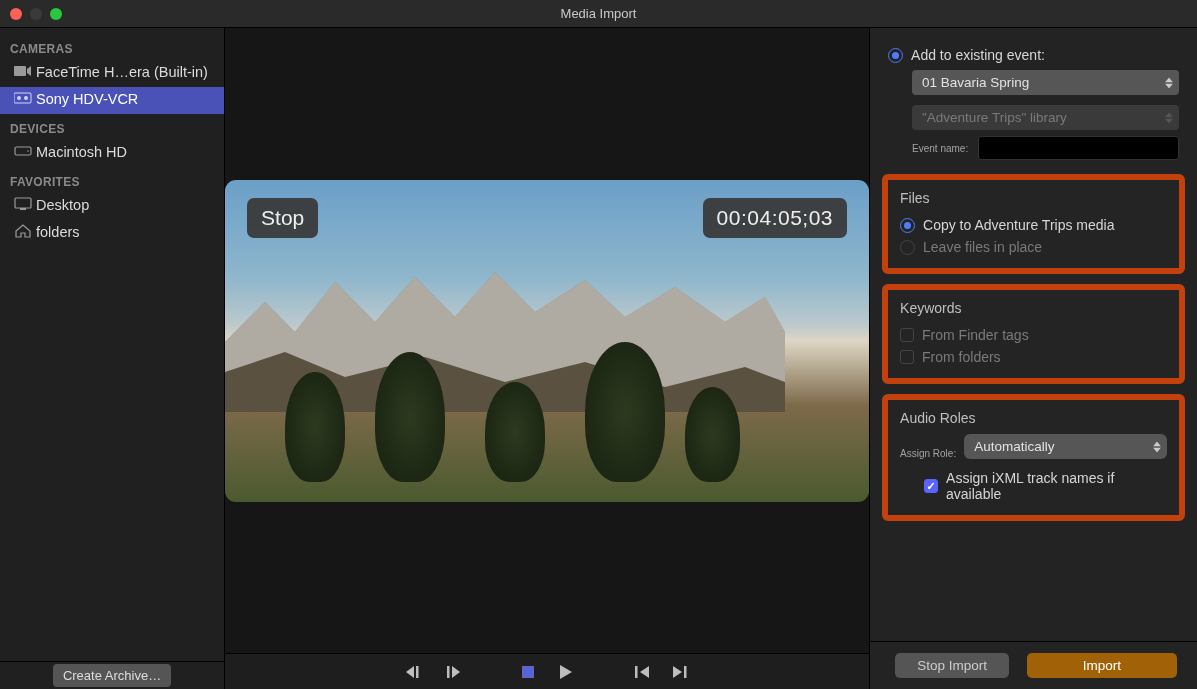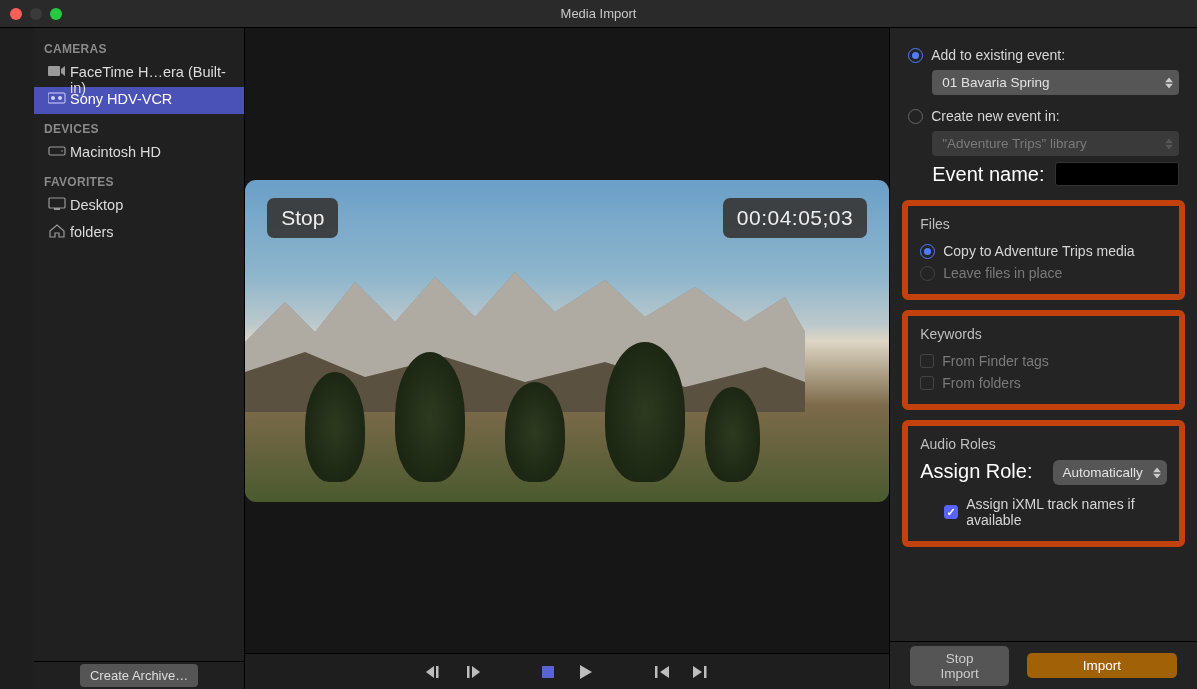--- a/index.html
+++ b/index.html
@@ -6,21 +6,21 @@
   html, body { width: 1197px; height: 689px; background: #1e1e1e; color: #d9d9d9; overflow: hidden; }
   
   .titlebar { height: 28px; background: #2a2a2a; display: flex; align-items: center; position: relative; border-bottom: 1px solid #000; }
   .traffic-lights { display: flex; gap: 8px; padding-left: 10px; }
   .tl { width: 12px; height: 12px; border-radius: 50%; }
   .tl.close { background: #ff5f57; }
   .tl.min { background: #3a3a3a; }
   .tl.max { background: #28c840; }
   .title { position: absolute; left: 0; right: 0; text-align: center; font-size: 13px; color: #c8c8c8; pointer-events: none; }
 
-  .main { display: flex; height: calc(689px - 28px); margin-left: 34px; }
+  .main { display: flex; height: calc(689px - 28px); }
 
   .sidebar { width: 247px; background: #202020; border-right: 1px solid #000; display: flex; flex-direction: column; }
   .sb-content { flex: 1; overflow: hidden; padding-top: 6px;}
   .sb-header { font-size: 12px; font-weight: 600; color: #8a8a8a; padding: 8px 10px 4px 10px; letter-spacing: 0.3px; }
   .sb-item { display: flex; align-items: flex-start; gap: 4px; padding: 4px 10px 4px 14px; font-size: 14.5px; color: #dcdcdc; height: 27px; }
   .sb-item.selected { background: #4a52b8; color: #fff; }
   .sb-icon { width: 18px; height: 14px; display:inline-flex; align-items:center; justify-content:center; color:#9a9a9a; }
   .sb-item.selected .sb-icon { color:#d0d3ff; }
   .sb-footer { height: 28px; border-top: 1px solid #000; display:flex; align-items:center; justify-content:center; }
   .btn-archive { background:#555; color:#ddd; font-size:13px; padding:4px 10px; border-radius:4px; border:none; cursor:pointer; }
@@ -51,21 +51,21 @@
   .radio.disabled { border-color:#444; }
   .checkbox { width:14px; height:14px; border-radius:3px; border:1.5px solid #666; display:inline-flex; align-items:center; justify-content:center; flex-shrink:0;}
   .checkbox.on { background:#5a63ff; border-color:#5a63ff; }
   .checkbox.on::after { content:"✓"; color:#fff; font-size:11px; line-height:1; font-weight:bold;}
   .select { background:#565656; color:#e2e2e2; border:none; border-radius:4px; font-size:13.5px; padding:4px 22px 4px 10px; height:25px; position:relative; display:flex; align-items:center;}
   .select.disabled { background:#3a3a3a; color:#7a7a7a; }
   .select .caret { position:absolute; right:6px; top:50%; transform:translateY(-50%); display:flex; flex-direction:column; gap:1px;}
   .caret svg { display:block;}
   .field-row { display:flex; align-items:center; gap:10px; margin:6px 0 0 24px;}
   .input-dark { background:#000; border:1px solid #333; height:24px; flex:1; border-radius:3px;}
-  .lbl { font-size:20px; color:#ffffff; }
+  .lbl { font-size:10px; color:#a3a3a3; }
   .dim { color:#7a7a7a; }
 
   .right-footer { height:48px; border-top:1px solid #000; display:flex; align-items:center; justify-content:flex-end; gap:18px; padding:0 20px;}
   .btn { font-size:13.5px; padding:5px 22px; border-radius:5px; border:none; cursor:pointer;}
   .btn.secondary { background:#555; color:#ccc; }
   .btn.primary { background:#a16207; color:#fff; min-width:150px;}
   
   .top-opts { padding: 4px 10px 4px 10px;}
 </style>
 </head>
@@ -214,24 +214,20 @@
             <span class="caret">
               <svg width="8" height="5">
                   <path d="M0 5 L4 0 L8 5 Z" fill="#ccc"></path>
                 </svg>
               <svg width="8" height="5">
                   <path d="M0 0 L4 5 L8 0 Z" fill="#ccc"></path>
                 </svg>
             </span>
           </div>
         </div>
-        <div class="radio-row">
-          <span class="radio"></span>
-          <span>Create new event in:</span>
-        </div>
         <div style="margin:4px 0 6px 24px;">
           <div class="select disabled" style="width:100%;">
             <span>"Adventure Trips" library</span>
             <span class="caret">
               <svg width="8" height="5">
                   <path d="M0 5 L4 0 L8 5 Z" fill="#555"></path>
                 </svg>
               <svg width="8" height="5">
                   <path d="M0 0 L4 5 L8 0 Z" fill="#555"></path>
                 </svg>
@@ -263,21 +259,21 @@
           <span>From Finder tags</span>
         </div>
         <div class="check-row dim">
           <span class="checkbox" style="border-color:#444;"></span>
           <span>From folders</span>
         </div>
       </div>
 
       <div class="section">
         <div class="sec-title">Audio Roles</div>
-        <div style="display:flex; align-items:flex-start; gap:20px; margin-bottom:8px;">
+        <div style="display:flex; align-items:flex-end; gap:8px; margin-bottom:8px;">
           <span class="lbl">Assign Role:</span>
           <div class="select" style="flex:1;border-radius:6px;">
             <span>Automatically</span>
             <span class="caret">
               <svg width="8" height="5">
                   <path d="M0 5 L4 0 L8 5 Z" fill="#ccc"></path>
                 </svg>
               <svg width="8" height="5">
                   <path d="M0 0 L4 5 L8 0 Z" fill="#ccc"></path>
                 </svg>

